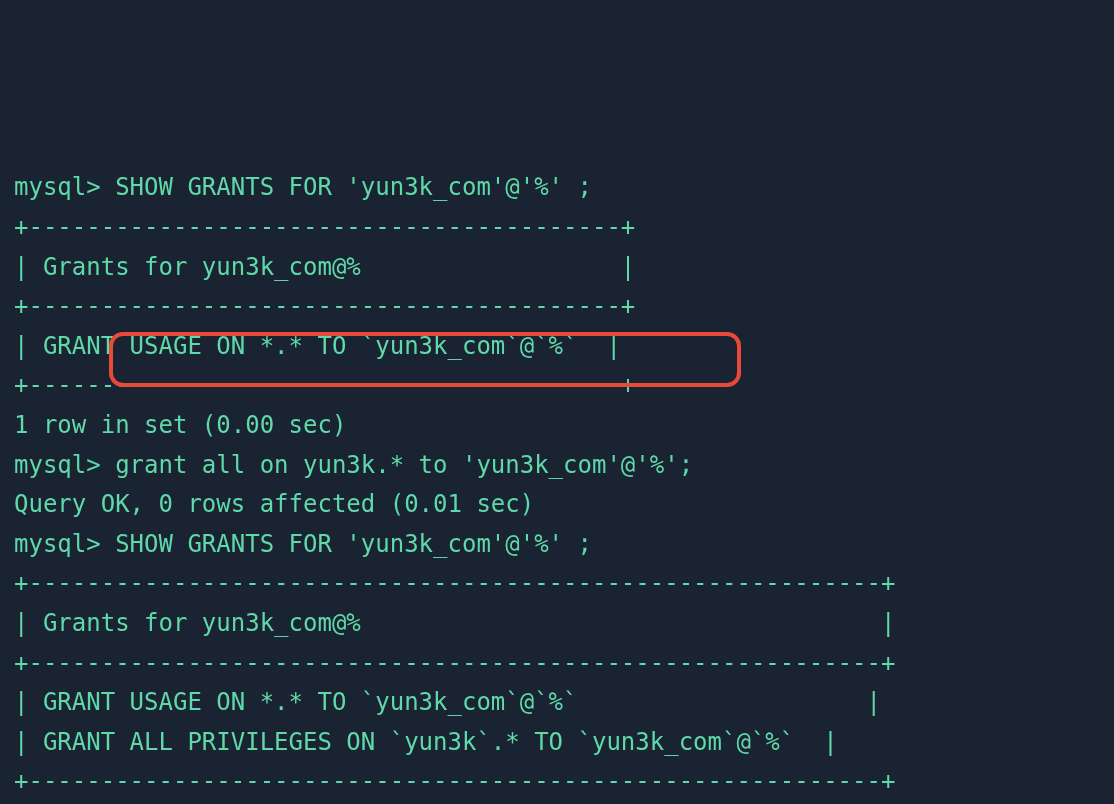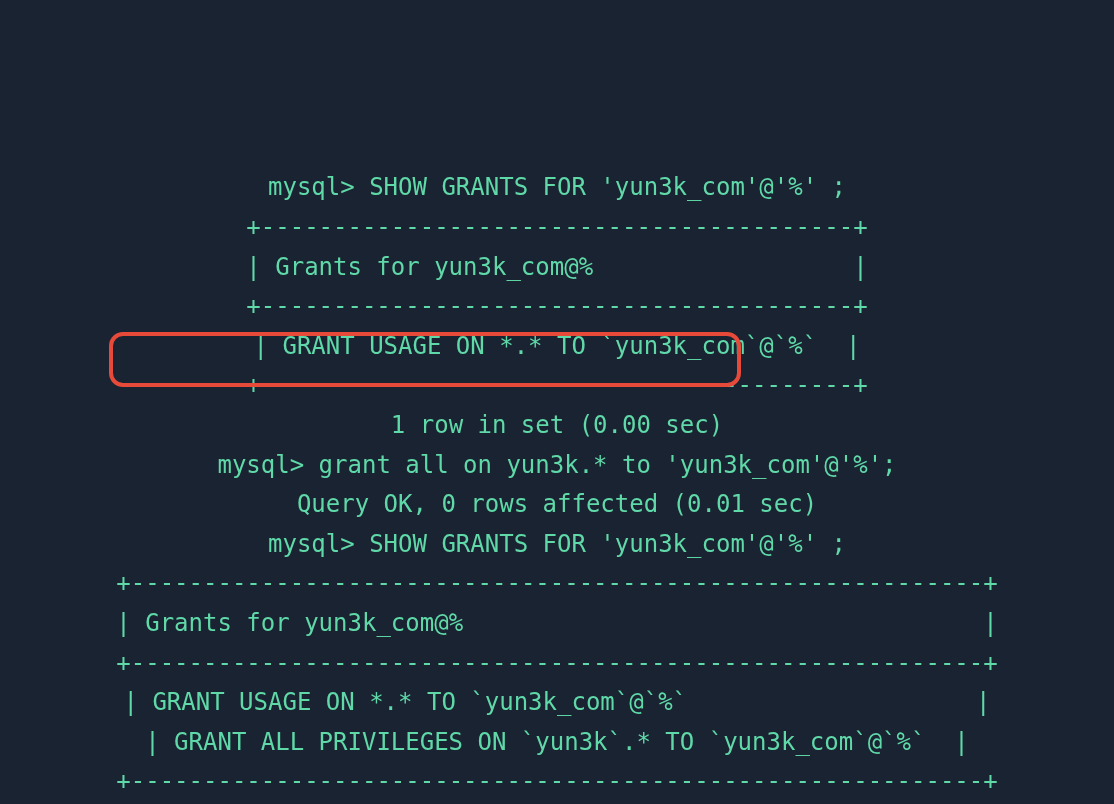--- a/index.html
+++ b/index.html
@@ -8,21 +8,21 @@
       color: #5fd9a8;
       font-family: 'Menlo', 'Monaco', 'Consolas', monospace;
       font-size: 24px;
       line-height: 1.65;
       padding: 10px 14px;
       width: 1114px;
       height: 804px;
       white-space: pre;
       position: relative;
     }
-    .terminal-line { display: block; text-align: center; }
+    .terminal-line { display: block; }
     .highlight-box {
       position: absolute;
       border: 4px solid #e84a3a;
       border-radius: 14px;
       pointer-events: none;
     }
   </style>
 </head>
 <body>
 

